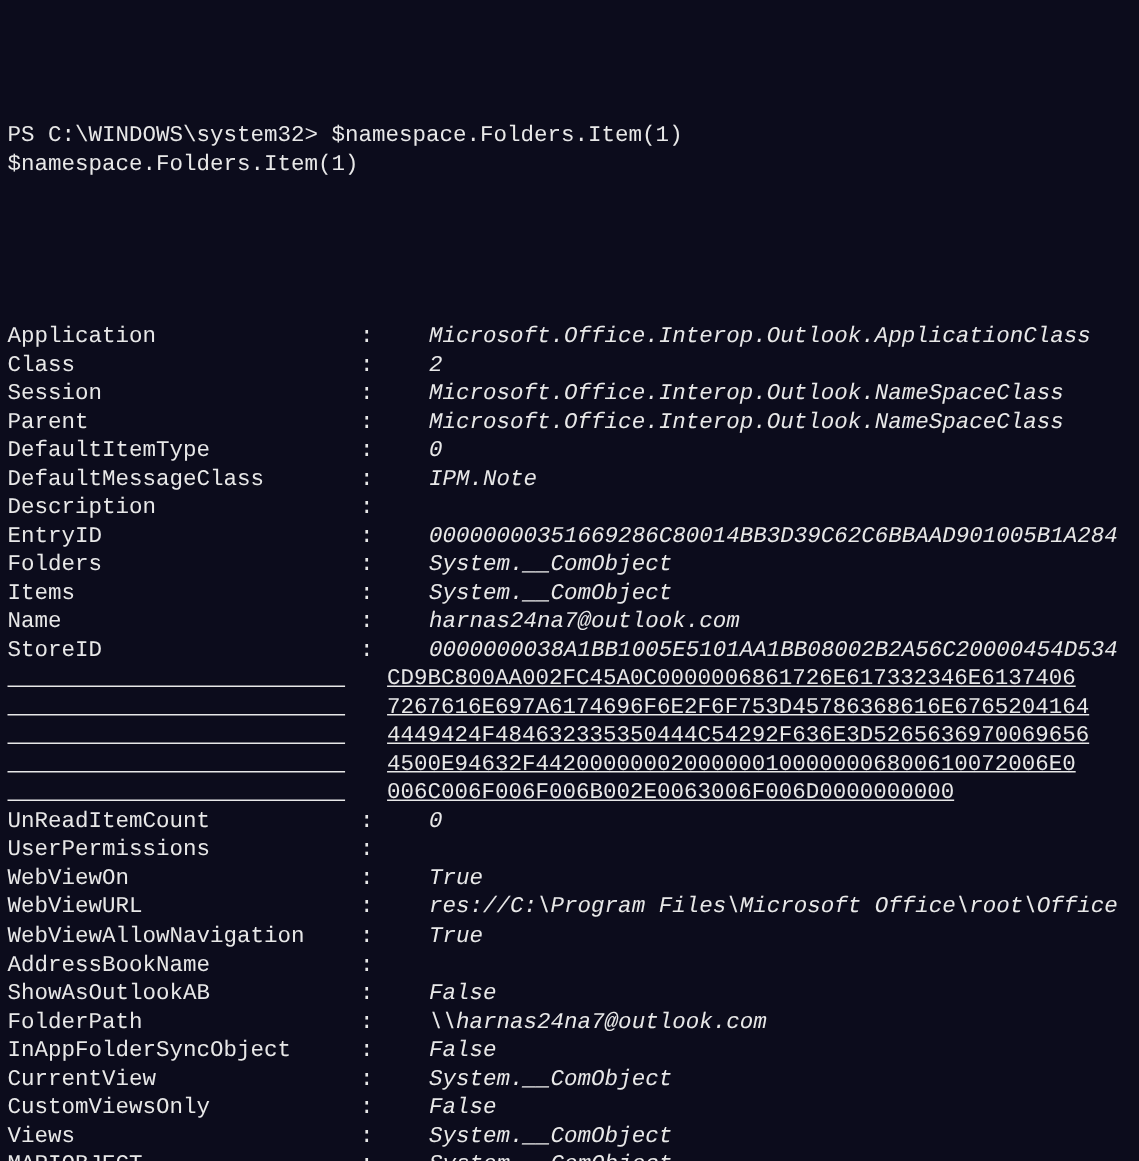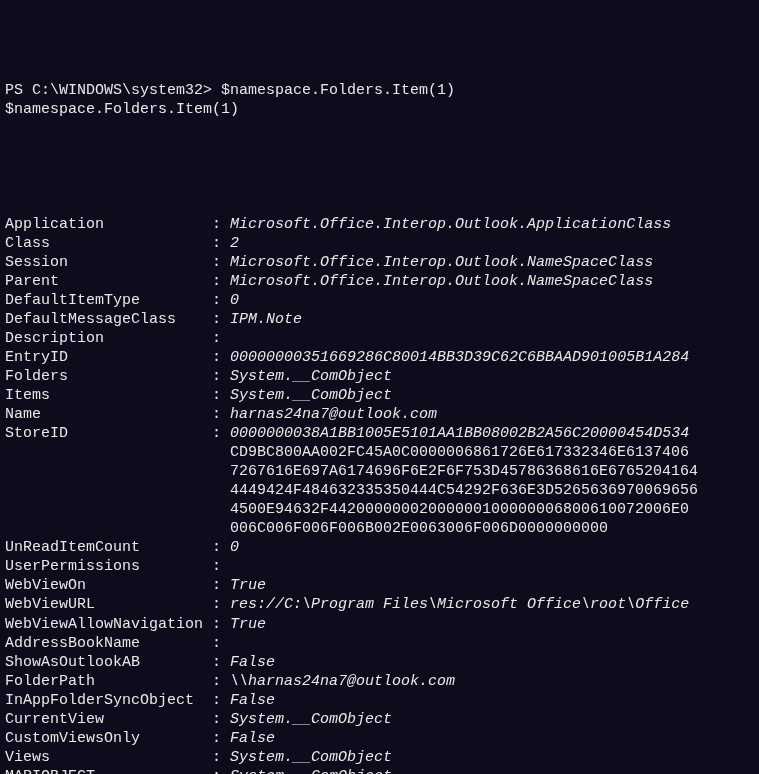--- a/index.html
+++ b/index.html
@@ -11,25 +11,25 @@
       line-height: 1.27;
       padding: 5px;
       white-space: pre;
       overflow: hidden;
       width: 759px;
       height: 774px;
     }
     .prompt-line { display: inline; }
     .command-line { display: inline; }
     .output-line { display: block; }
-    .prop-row { display: flex; }
+    .prop-row { display: flex; gap: 28px; }
     .prop-name { display: inline-block; }
     .prop-sep { display: inline-block; }
     .prop-val { display: inline; font-style: italic; }
-    .continuation { padding-left: 0; }
+    .continuation { padding-left: 0; text-decoration: underline; }
   </style>
 </head>
 <body>
 
 
 
 <div><span class="prompt-line">PS C:\WINDOWS\system32&gt; </span><span class="command-line">$namespace.Folders.Item(1)</span>
 <span class="output-line">$namespace.Folders.Item(1)</span>
 <span class="output-line"> </span>
 <span class="output-line"> </span>

